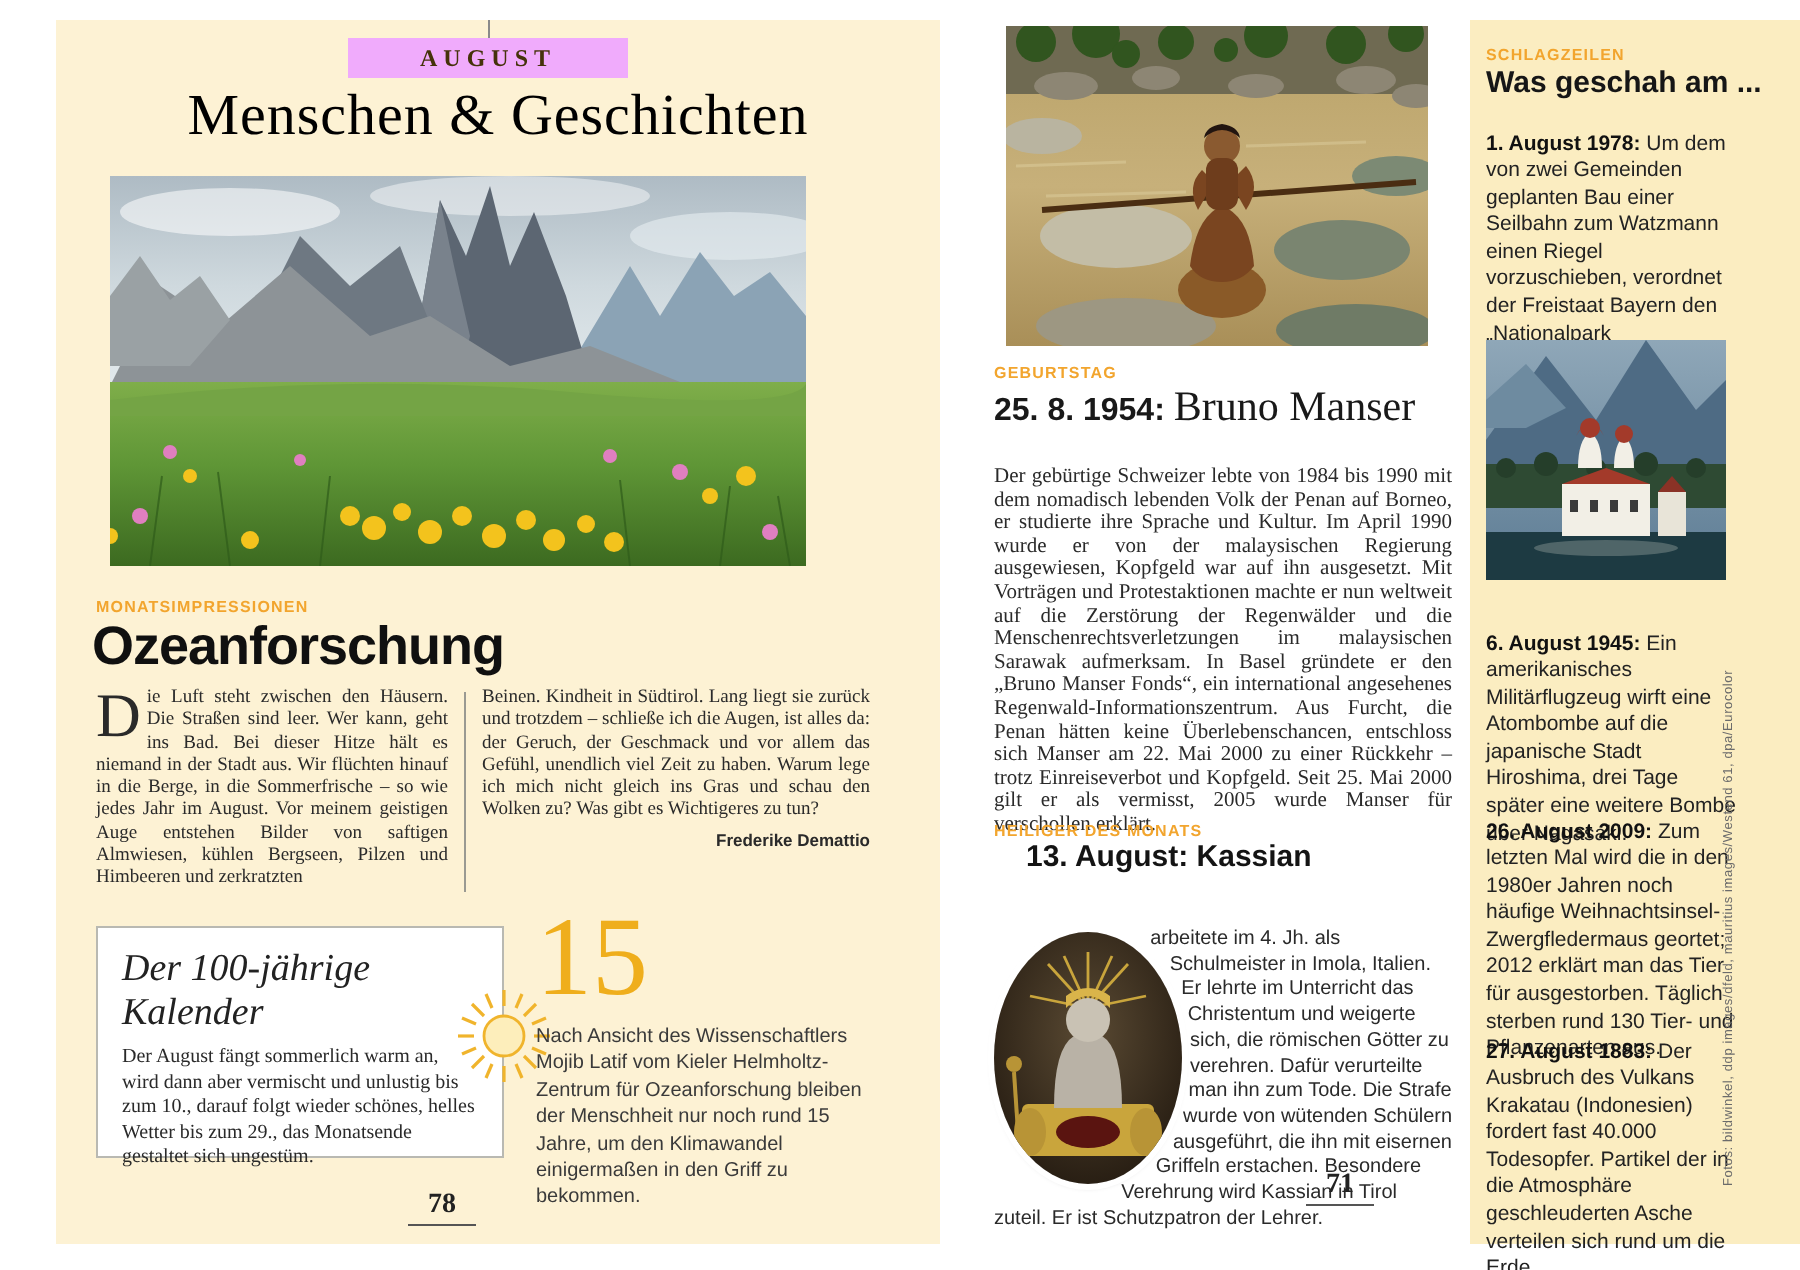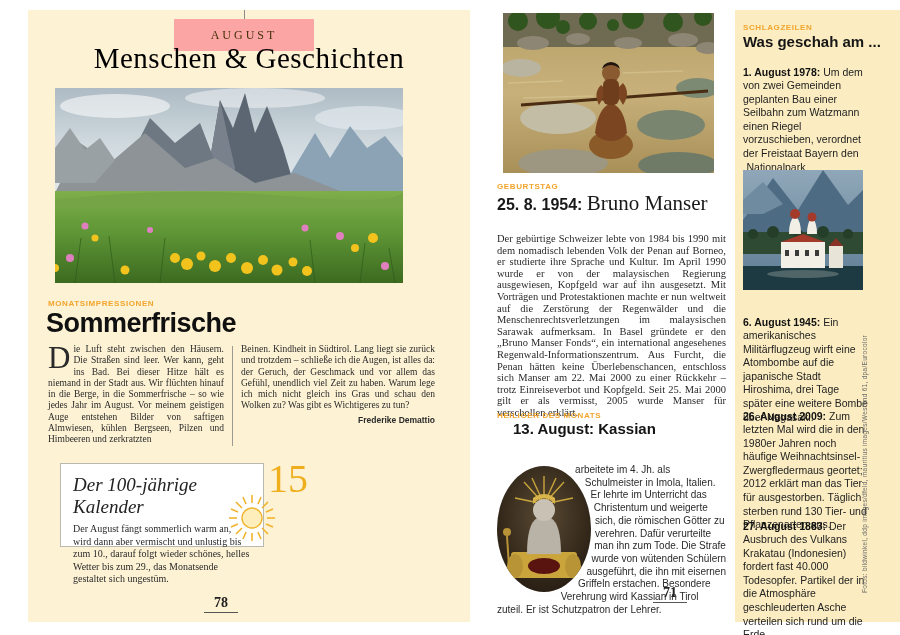--- a/index.html
+++ b/index.html
@@ -3,47 +3,47 @@
 <meta charset="utf-8">
 <style>
   html,body{margin:0;padding:0;background:#ffffff;}
   .spread{position:relative;width:900px;height:635px;background:#ffffff;overflow:hidden;
           font-family:"Liberation Sans",sans-serif;color:#2a2a2a;}
   .serif{font-family:"Liberation Serif",serif;}
 
   
   .left-page{position:absolute;left:28px;top:10px;width:442px;height:612px;background:#fdf2d4;}
   .badge-tick{position:absolute;left:216px;top:0;width:1px;height:10px;background:#8a8a8a;}
-  .month-badge{position:absolute;left:146px;top:9px;width:140px;height:32px;background:#fca5a5;
+  .month-badge{position:absolute;left:146px;top:9px;width:140px;height:20px;background:#f0abfc;
     display:flex;align-items:center;justify-content:center;
-    font-family:"Liberation Serif",serif;font-weight:normal;font-size:12px;letter-spacing:3px;color:#45320a;}
+    font-family:"Liberation Serif",serif;font-weight:bold;font-size:12px;letter-spacing:3px;color:#45320a;}
   .page-title{position:absolute;left:0;top:32px;width:442px;text-align:center;
     font-family:"Liberation Serif",serif;font-size:29px;color:#000000;letter-spacing:0.5px;}
   .hero-photo{position:absolute;left:27px;top:78px;width:348px;height:195px;overflow:hidden;}
   .hero-photo svg{display:block;}
 
   .sec-label{font-size:8px;font-weight:bold;letter-spacing:0.6px;color:#f2a52e;}
   .left-label{position:absolute;left:20px;top:289px;}
   .headline{position:absolute;left:18px;top:298px;font-size:27px;font-weight:bold;color:#101010;letter-spacing:-0.5px;}
 
   .columns{position:absolute;left:20px;top:334px;width:396px;display:flex;}
   .colA{width:176px;font-family:"Liberation Serif",serif;font-size:9.5px;line-height:11.3px;text-align:justify;}
   .col-rule{width:1px;background:#9a9a92;margin:2px 8px 0 8px;}
   .colB{width:194px;font-family:"Liberation Serif",serif;font-size:9.5px;line-height:11.3px;text-align:justify;}
   .dropcap{float:left;font-family:"Liberation Serif",serif;font-size:31px;line-height:23px;padding:2px 3px 0 0;}
   .author{text-align:right;font-family:"Liberation Sans",sans-serif;font-weight:bold;font-size:8.5px;margin-top:3px;}
 
-  .calendar-box{position:absolute;left:20px;top:453px;width:204px;height:84px;background:#ffffff;
-    border:1px solid #b9b9b2;padding:10px 12px;box-sizing:border-box;margin-left:12px;}
+  .calendar-box{position:absolute;left:20px;top:453px;width:204px;height:116px;background:#ffffff;
+    border:1px solid #b9b9b2;padding:10px 12px;box-sizing:border-box;}
   .calendar-title{font-family:"Liberation Serif",serif;font-style:italic;font-size:19px;color:#222;margin:0 0 5px 0;}
   .calendar-text{font-family:Liberation Serif, serif;font-size:10px;line-height:12.6px;}
 
   .sun-icon{position:absolute;left:200px;top:484px;width:48px;height:48px;}
   .big-number{position:absolute;left:240px;top:441px;font-family:"Liberation Serif",serif;
-    font-size:40px;line-height:56px;color:#efae1c;}
+    font-size:56px;line-height:56px;color:#efae1c;}
   .fact-text{position:absolute;left:240px;top:502px;width:176px;font-size:10px;line-height:13.4px;color:#3a3a3a;}
 
   .pageno{position:absolute;top:585px;width:34px;text-align:center;font-family:"Liberation Serif",serif;
     font-weight:bold;font-size:14px;color:#222;border-bottom:1px solid #555;padding-bottom:1px;}
   .pageno-left{left:176px;}
 
   
   .mid-page{position:absolute;left:480px;top:0;width:255px;height:635px;}
   .river-photo{position:absolute;left:23px;top:13px;width:211px;height:160px;overflow:hidden;}
   .bday-label{position:absolute;left:17px;top:182px;}
@@ -140,21 +140,21 @@
             <line x1="60" y1="195" x2="54" y2="148"></line>
           <line x1="105" y1="195" x2="110" y2="150"></line>
             <line x1="260" y1="195" x2="255" y2="152"></line>
           <line x1="305" y1="195" x2="310" y2="155"></line>
             <line x1="340" y1="195" x2="334" y2="160"></line>
         </g>
       </svg>
     </div>
 
     <div class="sec-label left-label">MONATSIMPRESSIONEN</div>
-    <div class="headline">Sommerfrische</div>
+    <div class="headline">Ozeanforschung</div>
 
     <div class="columns">
       <div class="colA">
         <span class="dropcap">D</span><span>ie Luft steht zwischen den Häusern. Die Straßen sind leer. Wer kann, geht ins Bad. Bei dieser Hitze hält es niemand in der Stadt aus. Wir flüchten hinauf in die Berge, in die Sommerfrische – so wie jedes Jahr im August. Vor meinem geistigen Auge entstehen Bilder von saftigen Almwiesen, kühlen Bergseen, Pilzen und Himbeeren und zerkratzten</span>
       </div>
       <div class="col-rule"></div>
       <div class="colB">
         <span>Beinen. Kindheit in Südtirol. Lang liegt sie zurück und trotzdem – schließe ich die Augen, ist alles da: der Geruch, der Geschmack und vor allem das Gefühl, unendlich viel Zeit zu haben. Warum lege ich mich nicht gleich ins Gras und schau den Wolken zu? Was gibt es Wichtigeres zu tun?</span>
         <div class="author">Frederike Demattio</div>
       </div>
@@ -183,20 +183,21 @@
           <line x1="3" y1="33" x2="10" y2="30"></line>
             <line x1="38" y1="18" x2="45" y2="15"></line>
           <line x1="15" y1="45" x2="18" y2="38"></line>
             <line x1="30" y1="10" x2="33" y2="3"></line>
         </g>
         <circle cx="24" cy="24" r="10" fill="#fdeebb" stroke="#f0b42c" stroke-width="1.4"></circle>
       </svg>
     </div>
 
     <div class="big-number">15</div>
+    <div class="fact-text">Nach Ansicht des Wissenschaftlers Mojib Latif vom Kieler Helmholtz-Zentrum für Ozeanforschung bleiben der Menschheit nur noch rund 15 Jahre, um den Klimawandel einigermaßen in den Griff zu bekommen.</div>
 
     <div class="pageno pageno-left">78</div>
   </div>
 
   <div class="mid-page">
     <div class="river-photo">
       <svg width="211" height="160" viewBox="0 0 211 160">
         <defs>
           <linearGradient id="water" x1="0" y1="0" x2="0" y2="1">
             <stop offset="0" stop-color="#b9a268"></stop>

